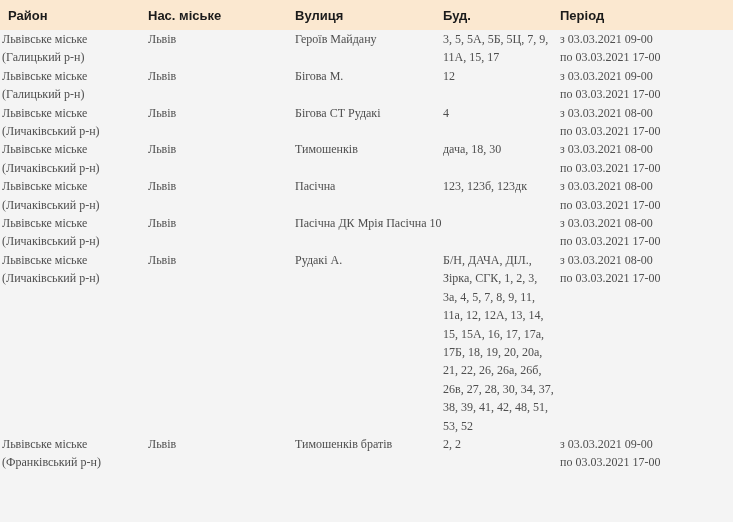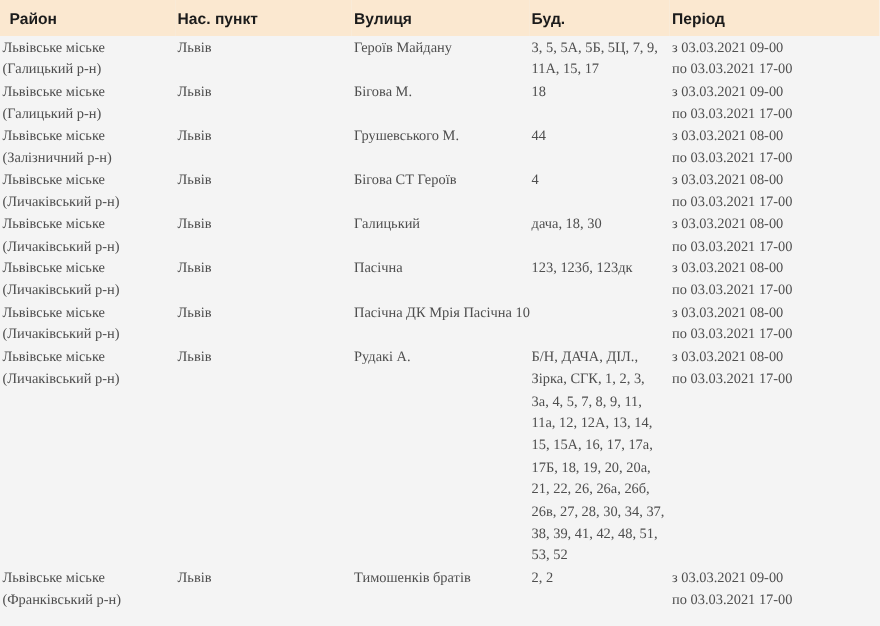--- a/index.html
+++ b/index.html
@@ -58,71 +58,61 @@
   <colgroup>
     <col class="c1">
       <col class="c2">
       <col class="c3">
       <col class="c4">
       <col class="c5">
   </colgroup>
   <thead>
     <tr>
       <th>Район</th>
-      <th>Нас. пункт</th>
+      <th>Нас. міське</th>
       <th>Вулиця</th>
       <th>Буд.</th>
       <th>Період</th>
     </tr>
   </thead>
   <tbody>
       <tr>
         <td>Львівське міське (Галицький р-н)</td>
         <td>Львів</td>
         <td>Героїв Майдану</td>
         <td>3, 5, 5А, 5Б, 5Ц, 7, 9, 11А, 15, 17</td>
         <td>
           <div>з 03.03.2021 09-00</div>
           <div>по 03.03.2021 17-00</div>
         </td>
       </tr>
       <tr>
         <td>Львівське міське (Галицький р-н)</td>
         <td>Львів</td>
         <td>Бігова М.</td>
-        <td>18</td>
+        <td>12</td>
         <td>
           <div>з 03.03.2021 09-00</div>
           <div>по 03.03.2021 17-00</div>
         </td>
       </tr>
       <tr>
-        <td>Львівське міське (Залізничний р-н)</td>
-        <td>Львів</td>
-        <td>Грушевського М.</td>
-        <td>44</td>
-        <td>
-          <div>з 03.03.2021 08-00</div>
-          <div>по 03.03.2021 17-00</div>
-        </td>
-      </tr>
-      <tr>
         <td>Львівське міське (Личаківський р-н)</td>
         <td>Львів</td>
-        <td>Бігова СТ Героїв</td>
+        <td>Бігова СТ Рудакі</td>
         <td>4</td>
         <td>
           <div>з 03.03.2021 08-00</div>
           <div>по 03.03.2021 17-00</div>
         </td>
       </tr>
       <tr>
         <td>Львівське міське (Личаківський р-н)</td>
         <td>Львів</td>
-        <td>Галицький</td>
+        <td>Тимошенків</td>
         <td>дача, 18, 30</td>
         <td>
           <div>з 03.03.2021 08-00</div>
           <div>по 03.03.2021 17-00</div>
         </td>
       </tr>
       <tr>
         <td>Львівське міське (Личаківський р-н)</td>
         <td>Львів</td>
         <td>Пасічна</td>

